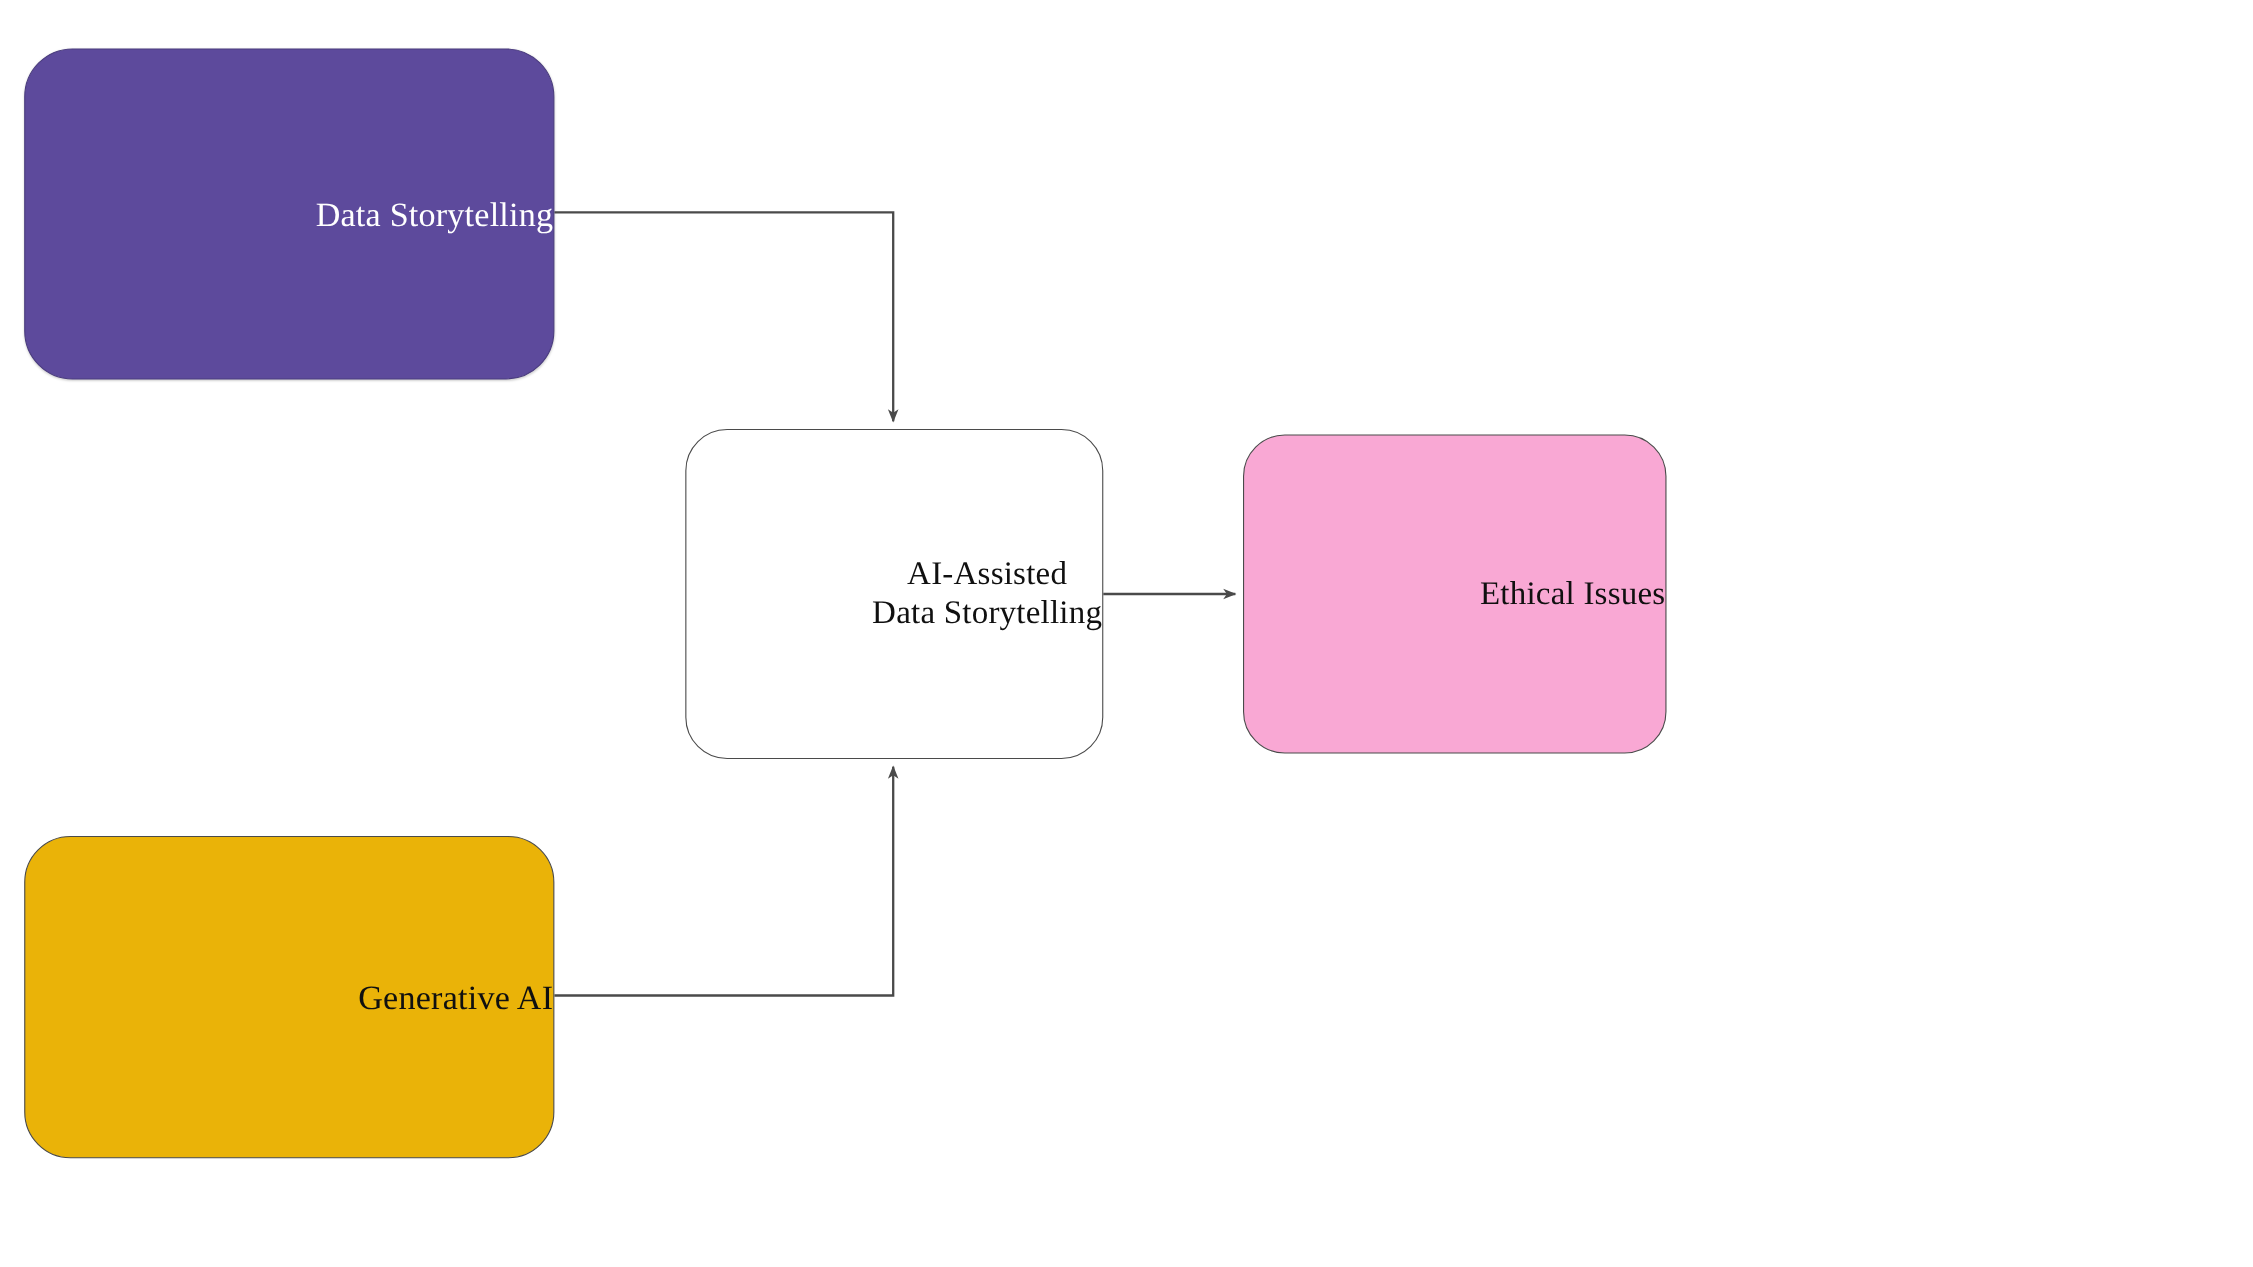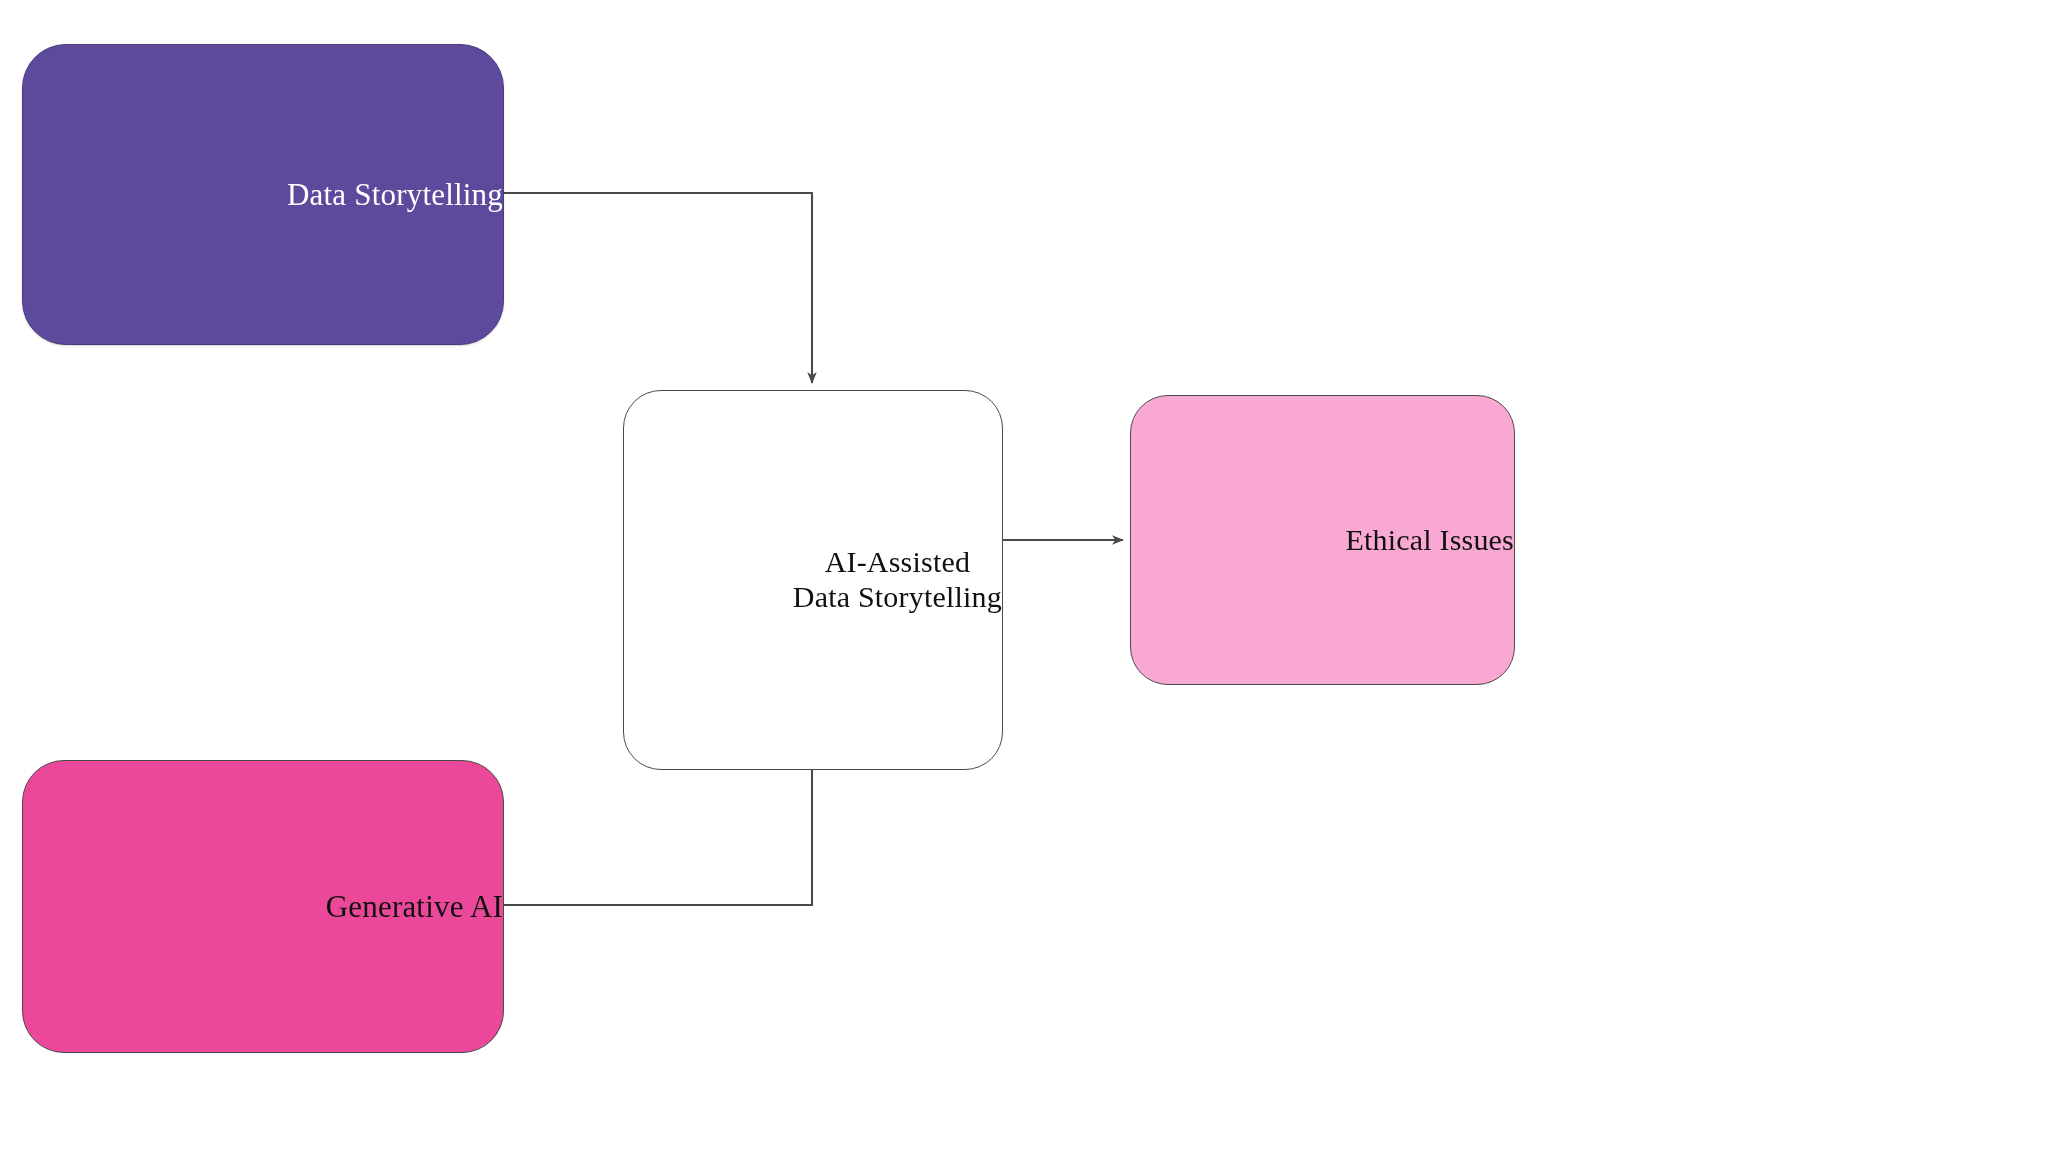--- a/index.html
+++ b/index.html
@@ -54,21 +54,21 @@
   }
   #node-data-storytelling .node-label {
     color: #ffffff;
     font-size: 31px;
   }
   
   #node-ai-assisted {
     left: 623px;
     top: 390px;
     width: 380px;
-    height: 380px;
+    height: 300px;
     background: #ffffff;
     border: 1.4px solid #4a4a4a;
     border-radius: 38px;
   }
   #node-ai-assisted .node-label {
     color: #101010;
     font-size: 30px;
   }
   #node-ethical-issues {
     left: 1130px;
@@ -81,21 +81,21 @@
   }
   #node-ethical-issues .node-label {
     color: #101010;
     font-size: 30px;
   }
   #node-generative-ai {
     left: 22px;
     top: 760px;
     width: 482px;
     height: 293px;
-    background: #ec4899;
+    background: #eab308;
     border: 1.4px solid #4a4a4a;
     border-radius: 42px;
   }
   #node-generative-ai .node-label {
     color: #101010;
     font-size: 31px;
   }
 </style>
 </head>
 <body>

